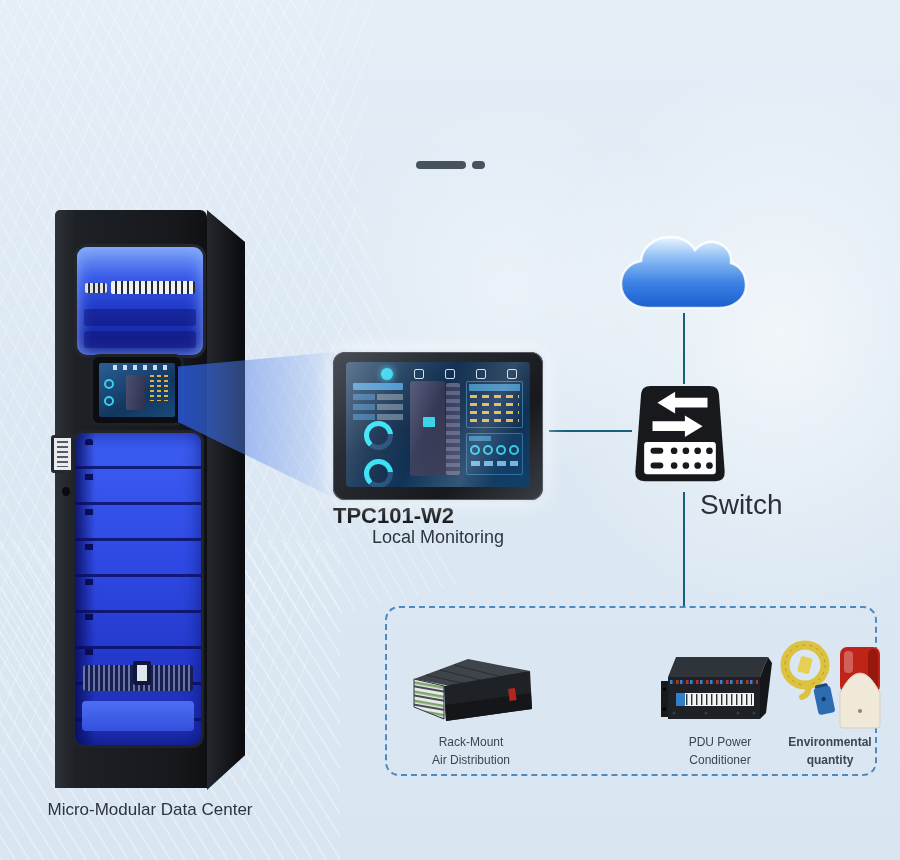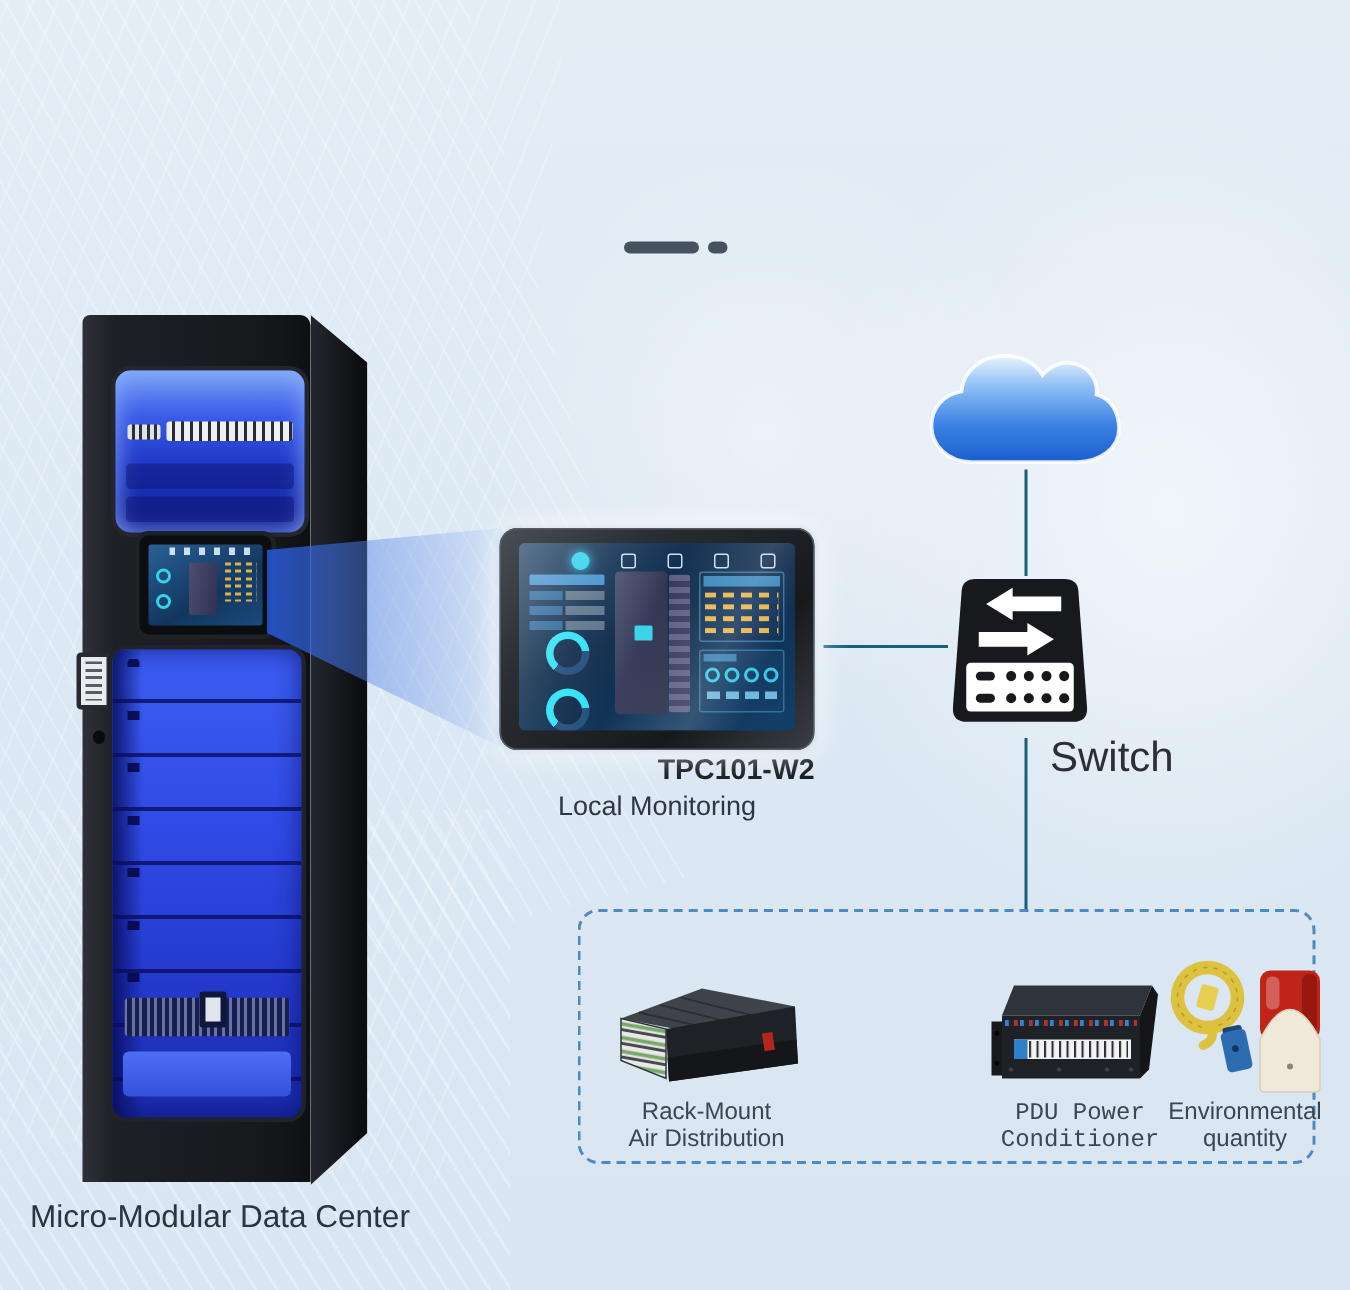--- a/index.html
+++ b/index.html
@@ -124,22 +124,22 @@
   .botwin-ventkey {
     position:absolute; left:46%; top:228px; width:18px; height:24px; border-radius:2px;
     background:#e0e5ec; border:4px solid #10173e;
   }
   .botwin-base {
     position:absolute; left:7px; right:7px; top:268px; height:30px; border-radius:4px;
     background: linear-gradient(180deg,#4d6ef4,#3350da);
   }
   .rack-lock { position:absolute; left:7px; top:282px; width:8px; height:9px; border-radius:50%; background:#0a0b0d; }
   .rack-label {
-    position:absolute; left:-35px; top:595px; width:260px; text-align:left;
-    font-size:21px; color:#2c3440;
+    position:absolute; left:-35px; top:595px; width:260px; text-align:center;
+    font-size:17px; color:#2c3440;
   }
   
   .beam {
     position:absolute; left:178px; top:352px; width:156px; height:146px; z-index:2;
     background: linear-gradient(90deg, rgba(38,88,219,.85) 0%, rgba(90,135,235,.45) 45%, rgba(140,175,245,.12) 100%);
     clip-path: polygon(0 10%, 100% 0%, 100% 100%, 0 48%);
   }
   
   .tablet {
     position:absolute; left:333px; top:352px; width:210px; height:148px; z-index:3;
@@ -178,44 +178,44 @@
                       repeating-linear-gradient(90deg,#e8b54a 0 7px, transparent 7px 12px); }
   .t-rpanel { position:absolute; right:4%; top:57%; width:31%; height:33%;
     background:rgba(22,62,104,.7); border:1px solid rgba(85,175,235,.45); border-radius:2px; }
   .t-rpanel .hd { height:5px; margin:2px 2px 4px; background:rgba(85,185,245,.55); width:40%; }
   .t-dots { display:flex; justify-content:space-evenly; }
   .t-dots i { width:10px; height:10px; border-radius:50%; border:2px solid #35cbe8; }
   .t-bars { margin:6px 4px 0; height:5px;
     background: repeating-linear-gradient(90deg, rgba(130,205,245,.85) 0 9px, transparent 9px 13px); }
   .t-sheen { position:absolute; inset:0;
     background: linear-gradient(115deg, rgba(255,255,255,.30) 0%, rgba(255,255,255,.08) 28%, rgba(255,255,255,0) 46%, rgba(255,255,255,.15) 70%, rgba(255,255,255,0) 84%); }
-  .monitor-model { position:absolute; left:333px; top:503px; width:210px; text-align:right;
-    font-size:19px; font-weight:bold; color:#16191d; }
+  .monitor-model { position:absolute; left:333px; top:503px; width:210px; text-align:left;
+    font-size:22px; font-weight:bold; color:#16191d; }
   .monitor-label { position:absolute; left:333px; top:527px; width:210px; text-align:center;
     font-size:18px; color:#2e3642; }
 
   
   .cloud { position:absolute; left:617px; top:232px; width:132px; height:84px; }
   .cloud-label { position:absolute; left:696px; top:316px; font-size:19px; color:#2a2f38; }
   .switch { position:absolute; left:630px; top:383px; width:100px; height:108px; }
   .switch-label { position:absolute; left:700px; top:489px; font-size:28px; color:#2a2f38; }
 
   
   .device-box {
     position:absolute; left:385px; top:606px; width:492px; height:170px;
     border:2px dashed #4e8ac2; border-radius:14px;
   }
   .dev-col { position:absolute; top:0; bottom:5px; display:flex; flex-direction:column;
     justify-content:flex-end; align-items:center; }
   .dev-col-ac  { left:8px;   width:152px; }
   .dev-col-ups { left:160px; width:108px; }
-  .dev-col-pdu { left:268px; width:130px;font-family:Liberation Mono, monospace; }
-  .dev-col-env { left:398px; width:90px; }
+  .dev-col-pdu { left:268px; width:130px; }
+  .dev-col-env { left:398px; width:90px;font-weight:bold; }
   .dev-img { display:block; margin-bottom:2px; }
-  .dev-label { text-align:center; font-size:16px; line-height:18px; color:#3c4552; white-space:nowrap; }
+  .dev-label { text-align:center; font-size:12px; line-height:18px; color:#3c4552; white-space:nowrap; }
 </style>
 </head>
 <body>
 
 <div class="canvas">
 
   <div class="bg-threads-left"></div>
   <div class="bg-threads-left2"></div>
   <div class="bg-stripes-bottom"></div>
   <div class="bg-soft-right"></div>

